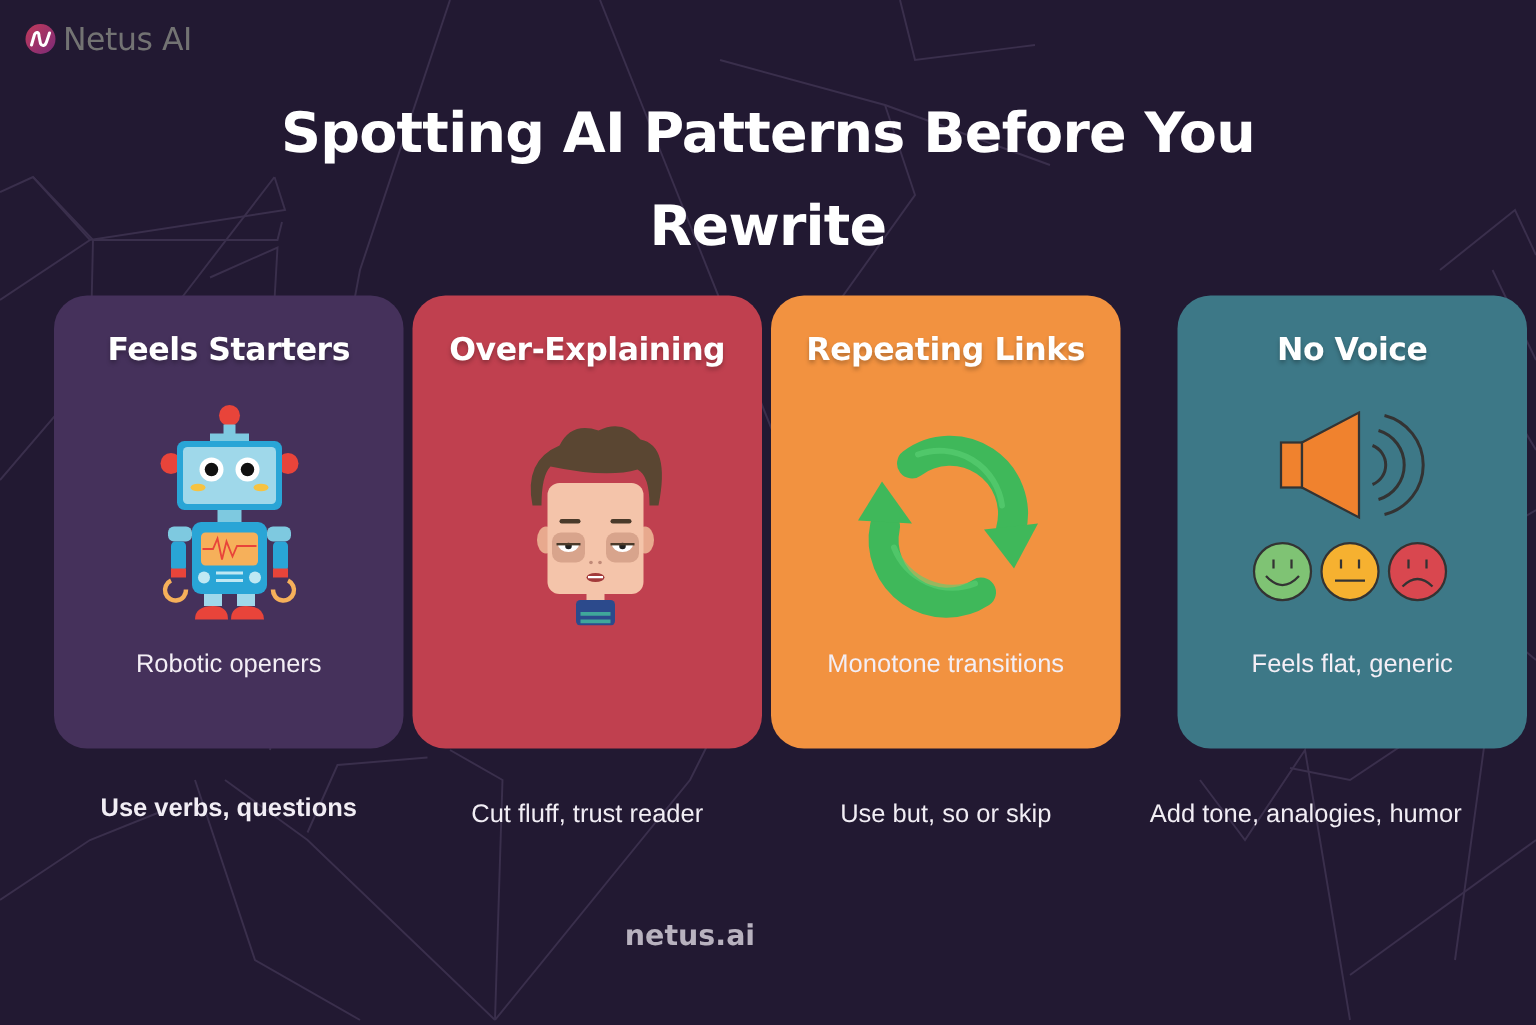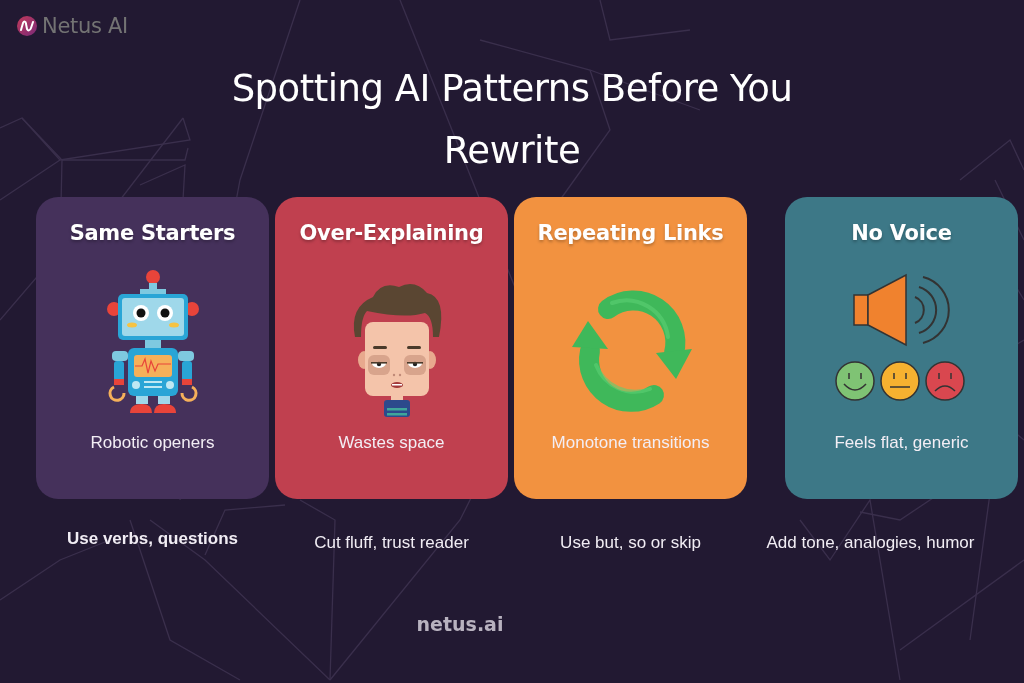--- a/index.html
+++ b/index.html
@@ -2,21 +2,21 @@
 <html><head>
 <meta charset="utf-8">
 <style>
   html, body { margin:0; padding:0; }
   body { width:1024px; height:683px; background:#221932; position:relative; overflow:hidden;
          font-family:"Liberation Sans", sans-serif; color:#fff; }
   .bg-lines { position:absolute; left:0; top:0; width:1024px; height:683px; }
   .logo { position:absolute; left:17px; top:14px; display:flex; align-items:center; gap:5px; }
   .logo-mark { width:20px; height:20px; border-radius:50%; background:linear-gradient(135deg,#c23a5a,#7a2a78); display:flex; align-items:center; justify-content:center; }
   .logo-text { font-size:21px; color:#737373; font-family:"DejaVu Sans", sans-serif; letter-spacing:-0.3px; }
-  .title { position:absolute; left:0; width:1024px; top:58px; text-align:center; font-weight:normal;
+  .title { position:absolute; left:0; width:1024px; top:58px; text-align:center; font-weight:bold;
            font-size:37px; line-height:62px; font-family:"DejaVu Sans", sans-serif; letter-spacing:-0.5px; }
   .card { position:absolute; top:197px; width:233px; height:302px; border-radius:22px; box-sizing:border-box; }
   .card-title { position:absolute; top:24px; left:0; width:100%; text-align:center; font-weight:bold; font-size:21px;
                 font-family:"DejaVu Sans", sans-serif; text-shadow:0 2px 3px rgba(0,0,0,0.25); letter-spacing:-0.3px;}
   .card-icon { position:absolute; top:70px; left:50%; transform:translateX(-50%); width:150px; height:150px; }
   .card-sub { position:absolute; top:236px; left:0; width:100%; text-align:center; font-size:17px; color:#f3eef5; }
   .tip { position:absolute; top:524px; width:233px; text-align:center; font-size:17px; line-height:30px; color:#f1edf4; }
   .footer { position:absolute; top:613px; left:0; width:920px; text-align:center; font-weight:bold; font-size:19px; color:#b8b2bf;
             font-family:"DejaVu Sans", sans-serif; }
 </style>
@@ -61,21 +61,21 @@
   </span>
   <span class="logo-text">Netus AI</span>
 </div>
 
 <div class="title">
   <div>Spotting AI Patterns Before You</div>
   <div>Rewrite</div>
 </div>
 
 <div class="card" style="left:36px; background:#45315b;">
-  <div class="card-title">Same Starters</div>
+  <div class="card-title">Feels Starters</div>
   <svg class="card-icon" viewBox="0 0 150 150">
     <circle cx="75" cy="10" r="7" fill="#e8443a"></circle>
     <rect x="71" y="16" width="8" height="8" fill="#7ec9e0"></rect>
     <rect x="62" y="22" width="26" height="6" fill="#7ec9e0"></rect>
     <circle cx="36" cy="42" r="7" fill="#e8443a"></circle>
     <circle cx="114" cy="42" r="7" fill="#e8443a"></circle>
     <rect x="40" y="27" width="70" height="46" rx="5" fill="#29a5d6"></rect>
     <rect x="44" y="31" width="62" height="38" rx="3" fill="#9fd8ea"></rect>
     <circle cx="63" cy="46" r="8" fill="#fff"></circle>
       <circle cx="87" cy="46" r="8" fill="#fff"></circle>
@@ -126,21 +126,20 @@
       <rect x="90" y="95" width="16" height="1.6" fill="#4a3a2a"></rect>
     <circle cx="77" cy="108" r="1.2" fill="#c08a78"></circle>
       <circle cx="83" cy="108" r="1.2" fill="#c08a78"></circle>
     <ellipse cx="80" cy="118" rx="6" ry="3" fill="#a23a3a"></ellipse>
     <rect x="75" y="117" width="10" height="1.5" fill="#fff"></rect>
     <rect x="74" y="129" width="12" height="6" fill="#f4c4aa"></rect>
     <rect x="67" y="133" width="26" height="17" rx="3" fill="#2c4a8c"></rect>
     <rect x="70" y="141" width="20" height="2.5" fill="#3fa79a"></rect>
       <rect x="70" y="146" width="20" height="2.5" fill="#3fa79a"></rect>
   </svg>
-  <div class="card-sub">Wastes space</div>
 </div>
 
 <div class="card" style="left:514px; background:#f29240;">
   <div class="card-title">Repeating Links</div>
   <svg class="card-icon" viewBox="0 0 150 150">
     <g fill="none" stroke="#3fb85a" stroke-width="20" stroke-linecap="round">
       <path d="M52 42 A42 42 0 0 1 118 86"></path>
       <path d="M98 128 A42 42 0 0 1 34 84"></path>
     </g>
     <polygon points="100,86 136,82 120,112" fill="#3fb85a"></polygon>

